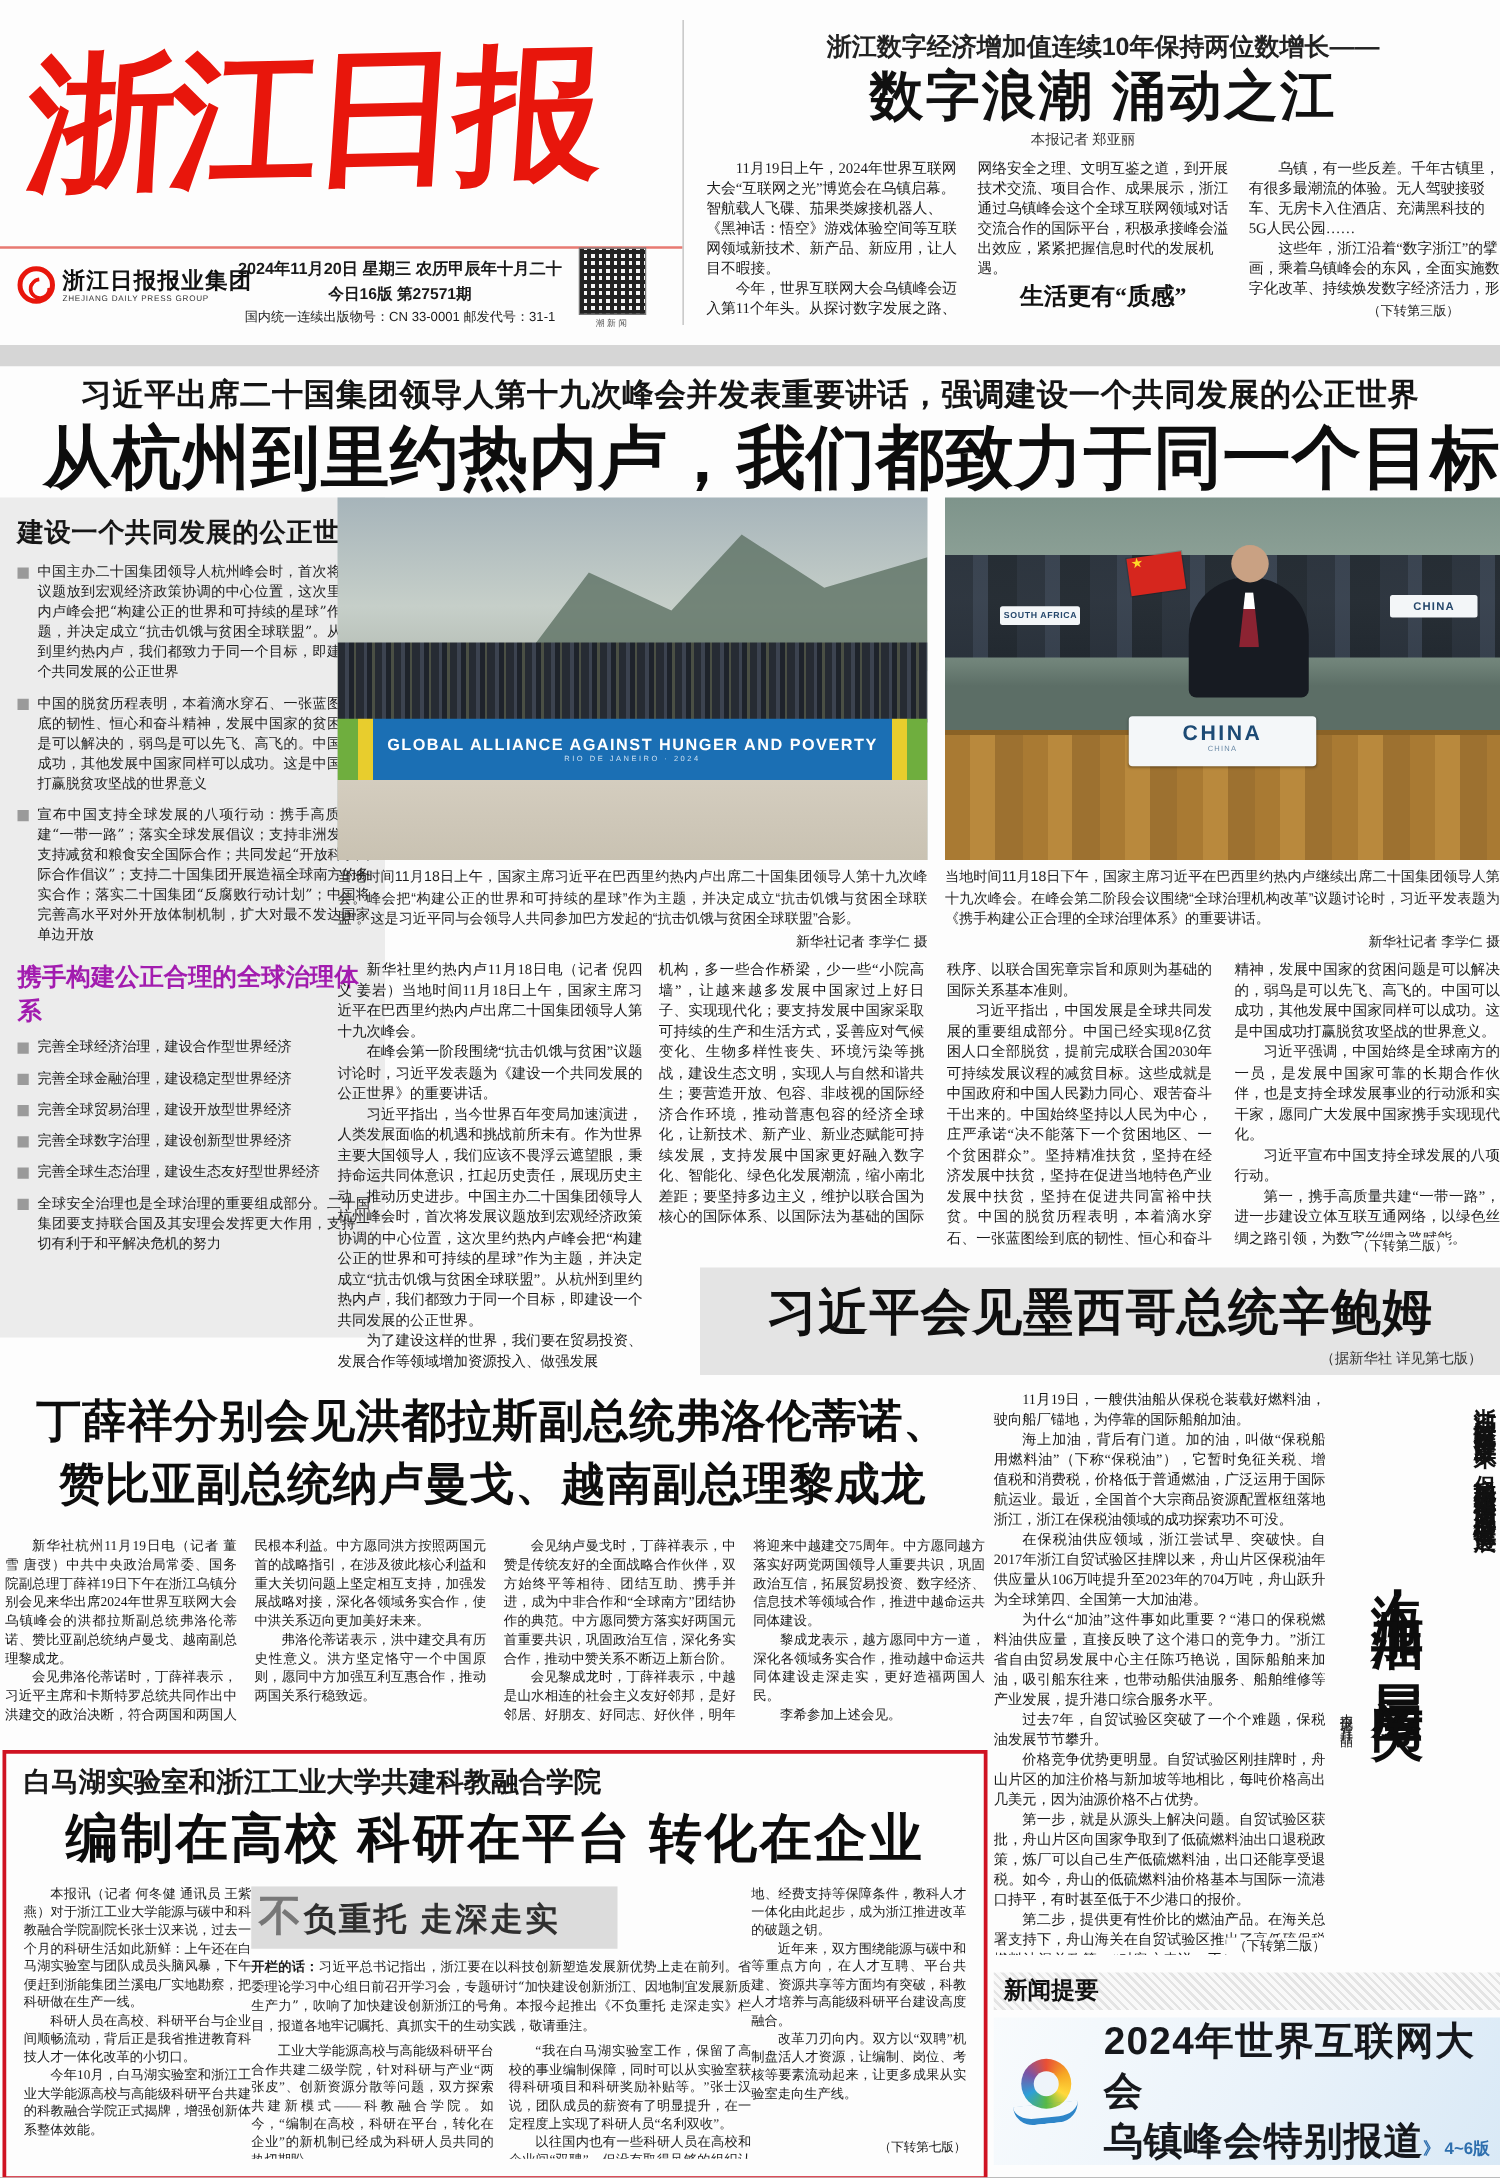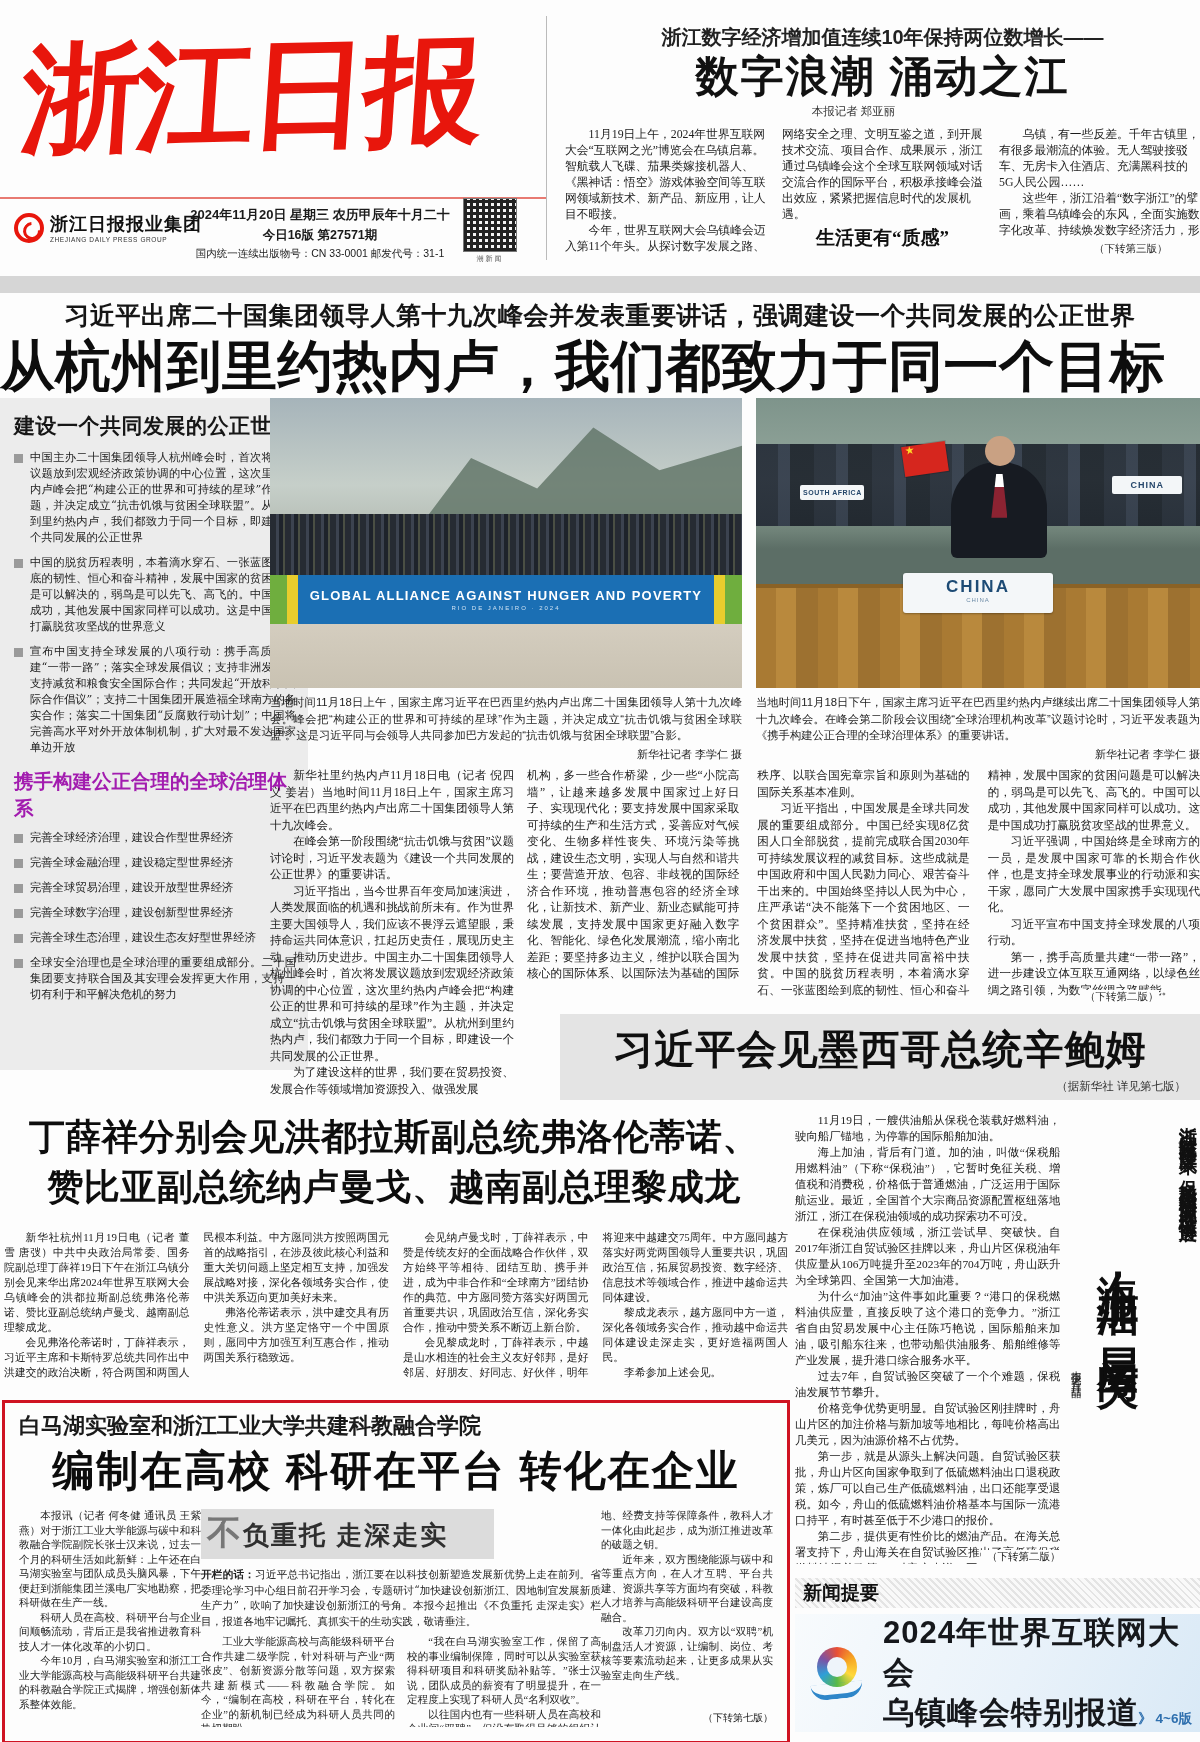--- a/index.html
+++ b/index.html
@@ -34,31 +34,31 @@
   .qr{ left:463px; top:198px; width:54px; height:54px; border:1px solid #777;
        background-image:
          repeating-linear-gradient(0deg,#222 0 3px,transparent 3px 6px),
          repeating-linear-gradient(90deg,#222 0 3px,#f5f5f5 3px 6px); }
   .qr-cap{ left:463px; top:254px; width:54px; text-align:center; font-size:7px; color:#555; letter-spacing:2px; }
   .head-vline{ left:546px; top:16px; width:1px; height:244px; background:#bbb; }
 
   
   .dg-kicker{ left:565px; top:24px; width:635px; text-align:center; font-size:20px; font-weight:700; color:#222; }
   .dg-title{ left:565px; top:48px; width:635px; text-align:center; font-size:43px; font-weight:900; letter-spacing:2px; color:#111; }
-  .dg-byline{ left:536px; top:104px; width:635px; text-align:center; font-size:11.5px; color:#333; }
+  .dg-byline{ left:549px; top:104px; width:635px; text-align:center; font-size:11.5px; color:#333; }
   .dg-body{ left:565px; top:126px; width:635px; height:132px; overflow:hidden;
             column-count:3; column-gap:16px; font-size:11.8px; line-height:16px; color:#1c1c1c; }
   .dg-sub{ text-align:center; font-size:19px; font-weight:900; margin:8px 0 6px; color:#111; column-span:none; }
   .dg-turn{ left:1090px; top:242px; font-size:10.5px; background:#fdfdfd; padding-left:4px; color:#222; }
 
   .grayband{ left:0; top:276px; width:1200px; height:17px; background:#d6d6d6; }
 
   
   .lead-kicker{ left:0; top:299px; width:1200px; text-align:center; font-size:25px; font-weight:700; letter-spacing:.5px; color:#151515; }
-  .lead-headline{ left:0; top:330px; width:1200px; text-align:left; font-size:55px; font-weight:900; letter-spacing:.5px; color:#0d0d0d; }
+  .lead-headline{ left:0; top:330px; width:1200px; text-align:right; font-size:55px; font-weight:900; letter-spacing:.5px; color:#0d0d0d; }
 
   
   .sidebar{ left:0; top:398px; width:308px; height:672px; background:#ececec; padding:14px 12px 0 14px; overflow:hidden; }
   .sb-h{ font-size:21px; font-weight:900; color:#161616; margin-bottom:10px; letter-spacing:.5px; }
   .sb-h2{ font-size:19.5px; font-weight:900; color:#a21caf; margin:12px 0 8px; letter-spacing:0; }
   .sb-item{ display:flex; gap:7px; margin-bottom:9px; }
   .sb-sq{ width:9px; height:9px; background:#9a9a9a; flex:0 0 9px; margin-top:4px; }
   .sb-txt{ font-family:"DejaVu Serif","Liberation Serif",serif; font-size:11.3px; line-height:16px; color:#222; text-align:justify; }
 
   

